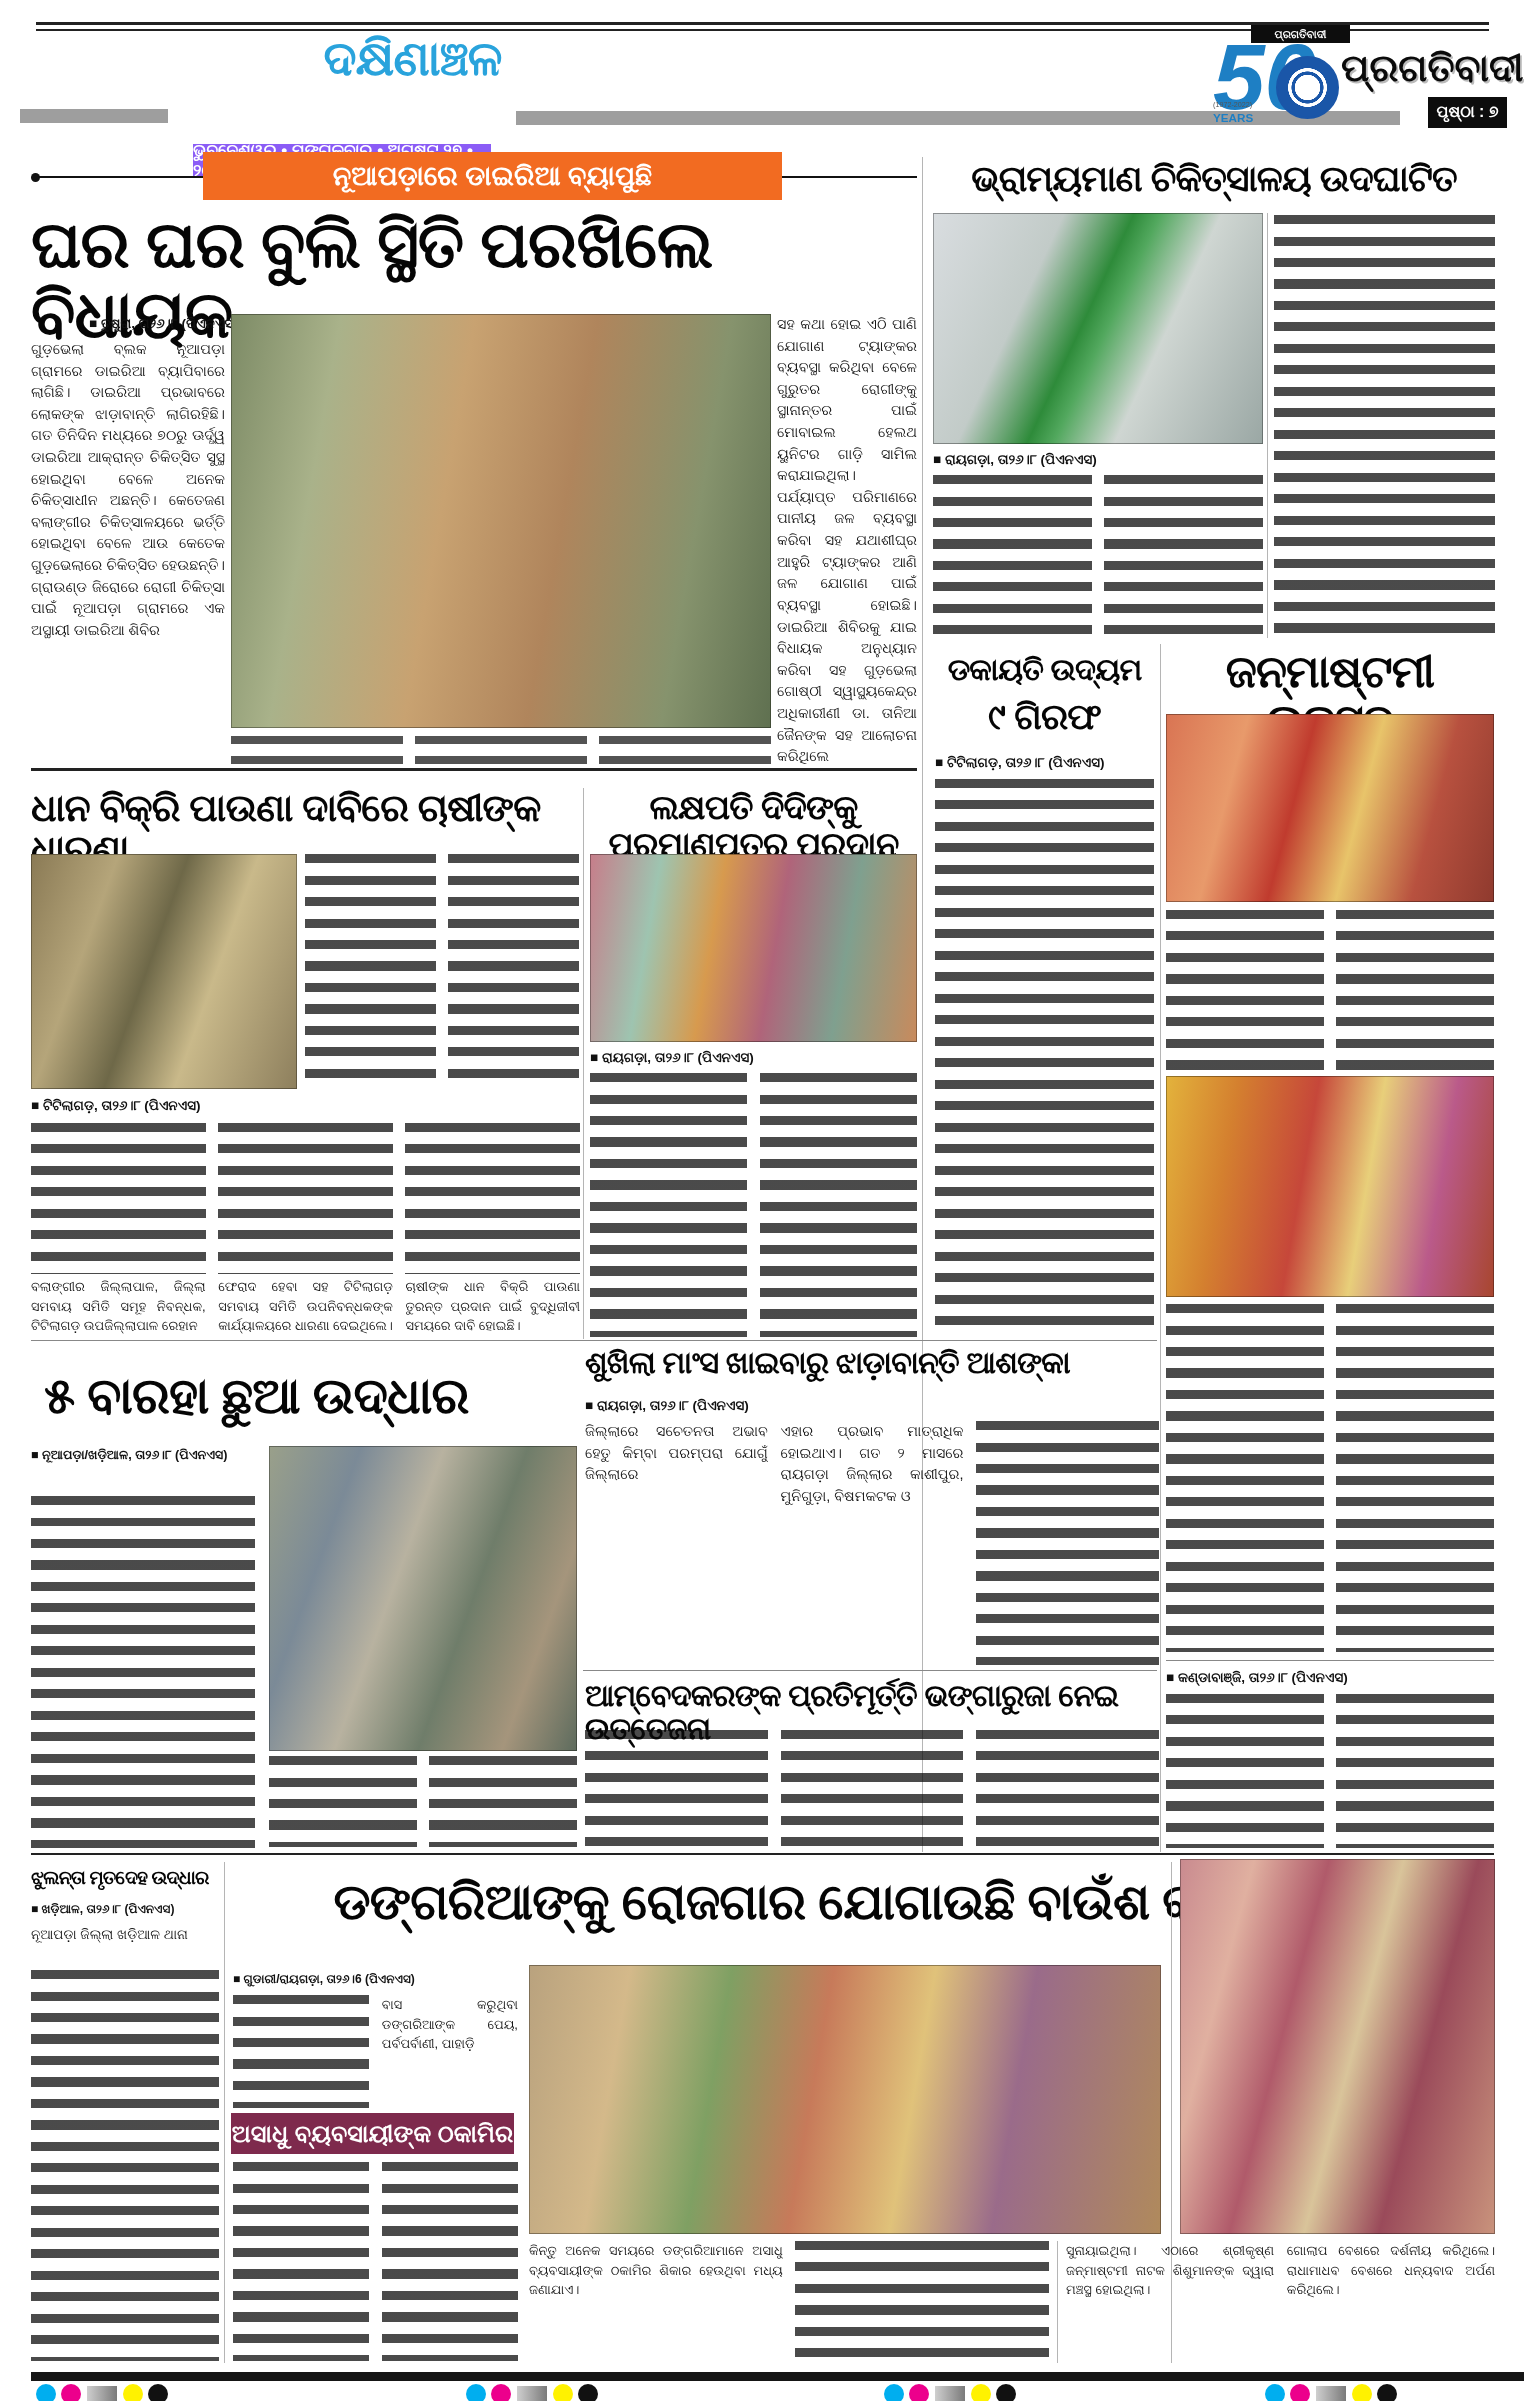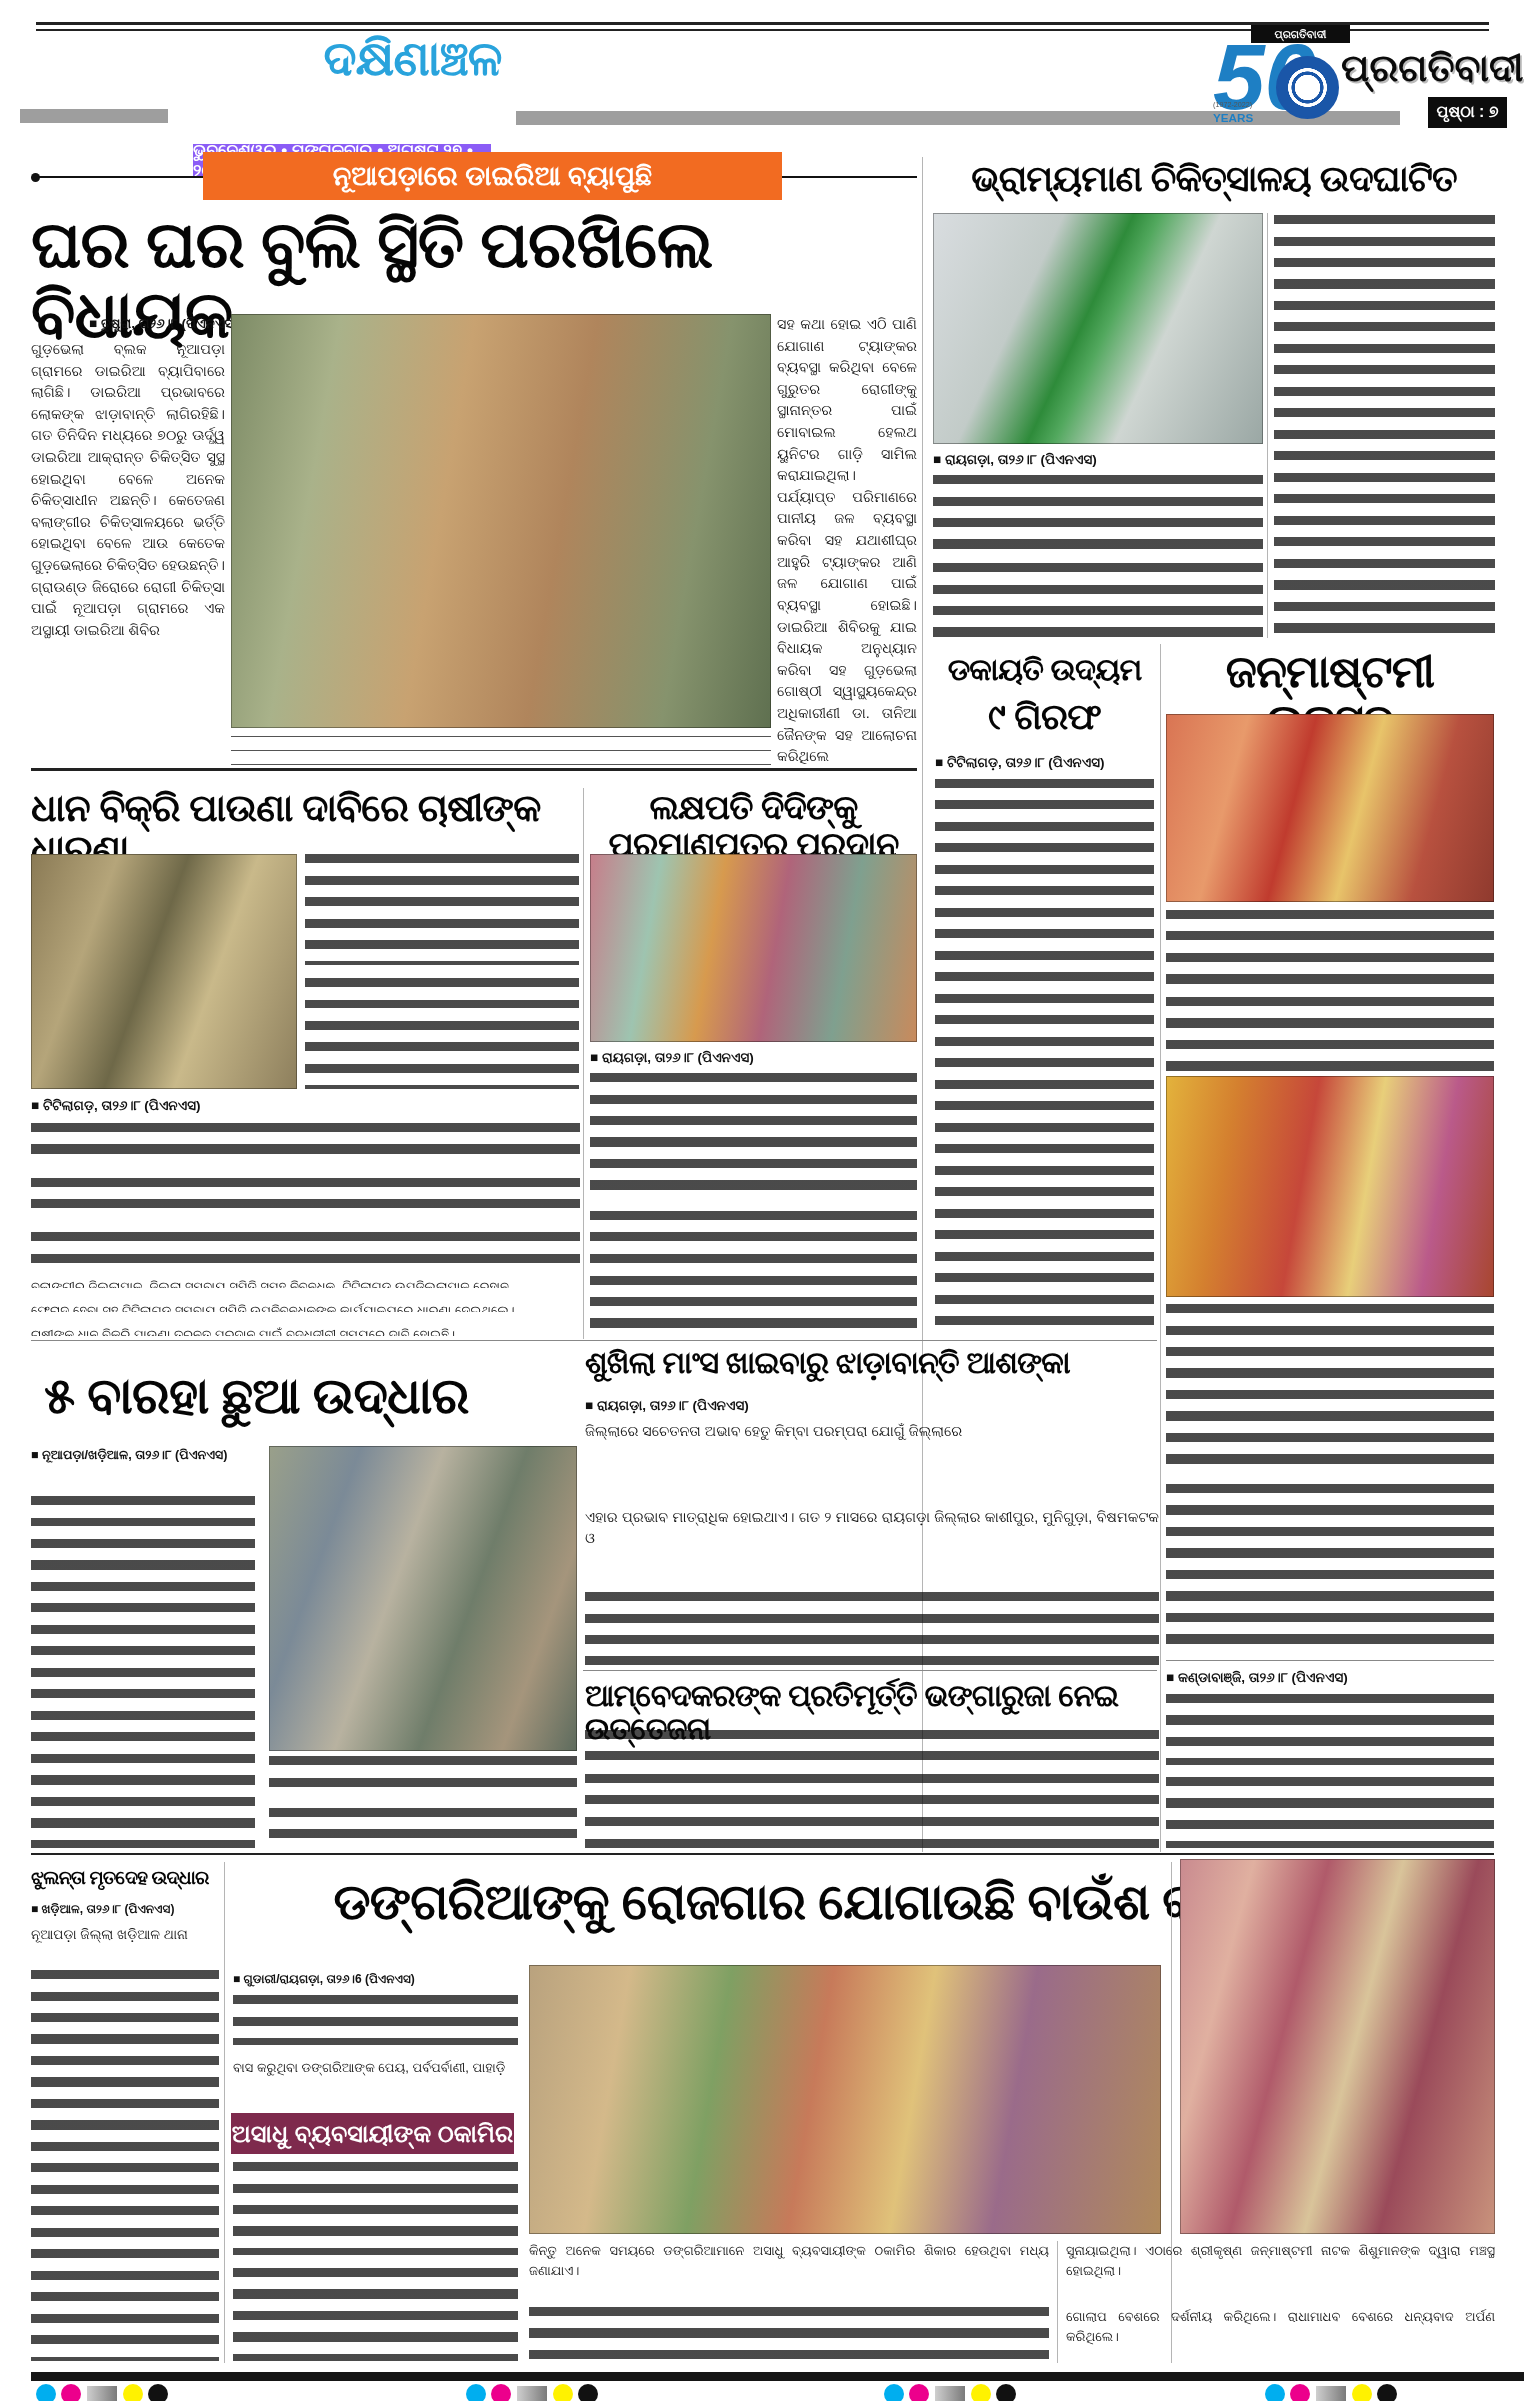--- a/index.html
+++ b/index.html
@@ -8,21 +8,21 @@
   .abs{position:absolute;}
   .hl{font-weight:800;color:#050505;line-height:1.08;letter-spacing:-0.9px;}
   .kick{font-weight:700;color:#fff;text-align:center;}
   .byline{font-weight:700;font-size:13.5px;color:#111;}
   .body-txt{font-size:14.4px;line-height:1.5;text-align:justify;color:#141414;overflow:hidden;}
   .fill{background:repeating-linear-gradient(to bottom,rgba(10,10,10,.82) 0 9px,transparent 9px 21.5px);opacity:.9;}
   .fill-light{background:repeating-linear-gradient(to bottom,rgba(10,10,10,.7) 0 8px,transparent 8px 20px);}
   .photo{box-shadow:inset 0 0 0 0.9px rgba(0,0,0,.35);}
   .vline{width:0.9px;background:#b5b5b5;}
   .hline{background:#222;}
-  .cols{display:flex;gap:12.6px;flex-direction:column;}
+  .cols{display:flex;gap:12.6px;}
   .col{flex:1;overflow:hidden;}
   .dot{width:9px;height:9px;border-radius:50%;}
   .sq{width:30.5px;height:16px;background:linear-gradient(90deg,#cfcfcf,#7a7a7a);}
   .cmyk{display:flex;align-items:center;gap:5.4px;}
   .seal{border-radius:50%;background:radial-gradient(circle at 50% 50%,#fff 0 30%,#1a56a8 31% 38%,#fff 39% 46%,#1a56a8 47% 100%);border:2.7px solid #1a56a8;}
 </style>
 </head>
 <body>
 
 <div id="page">

